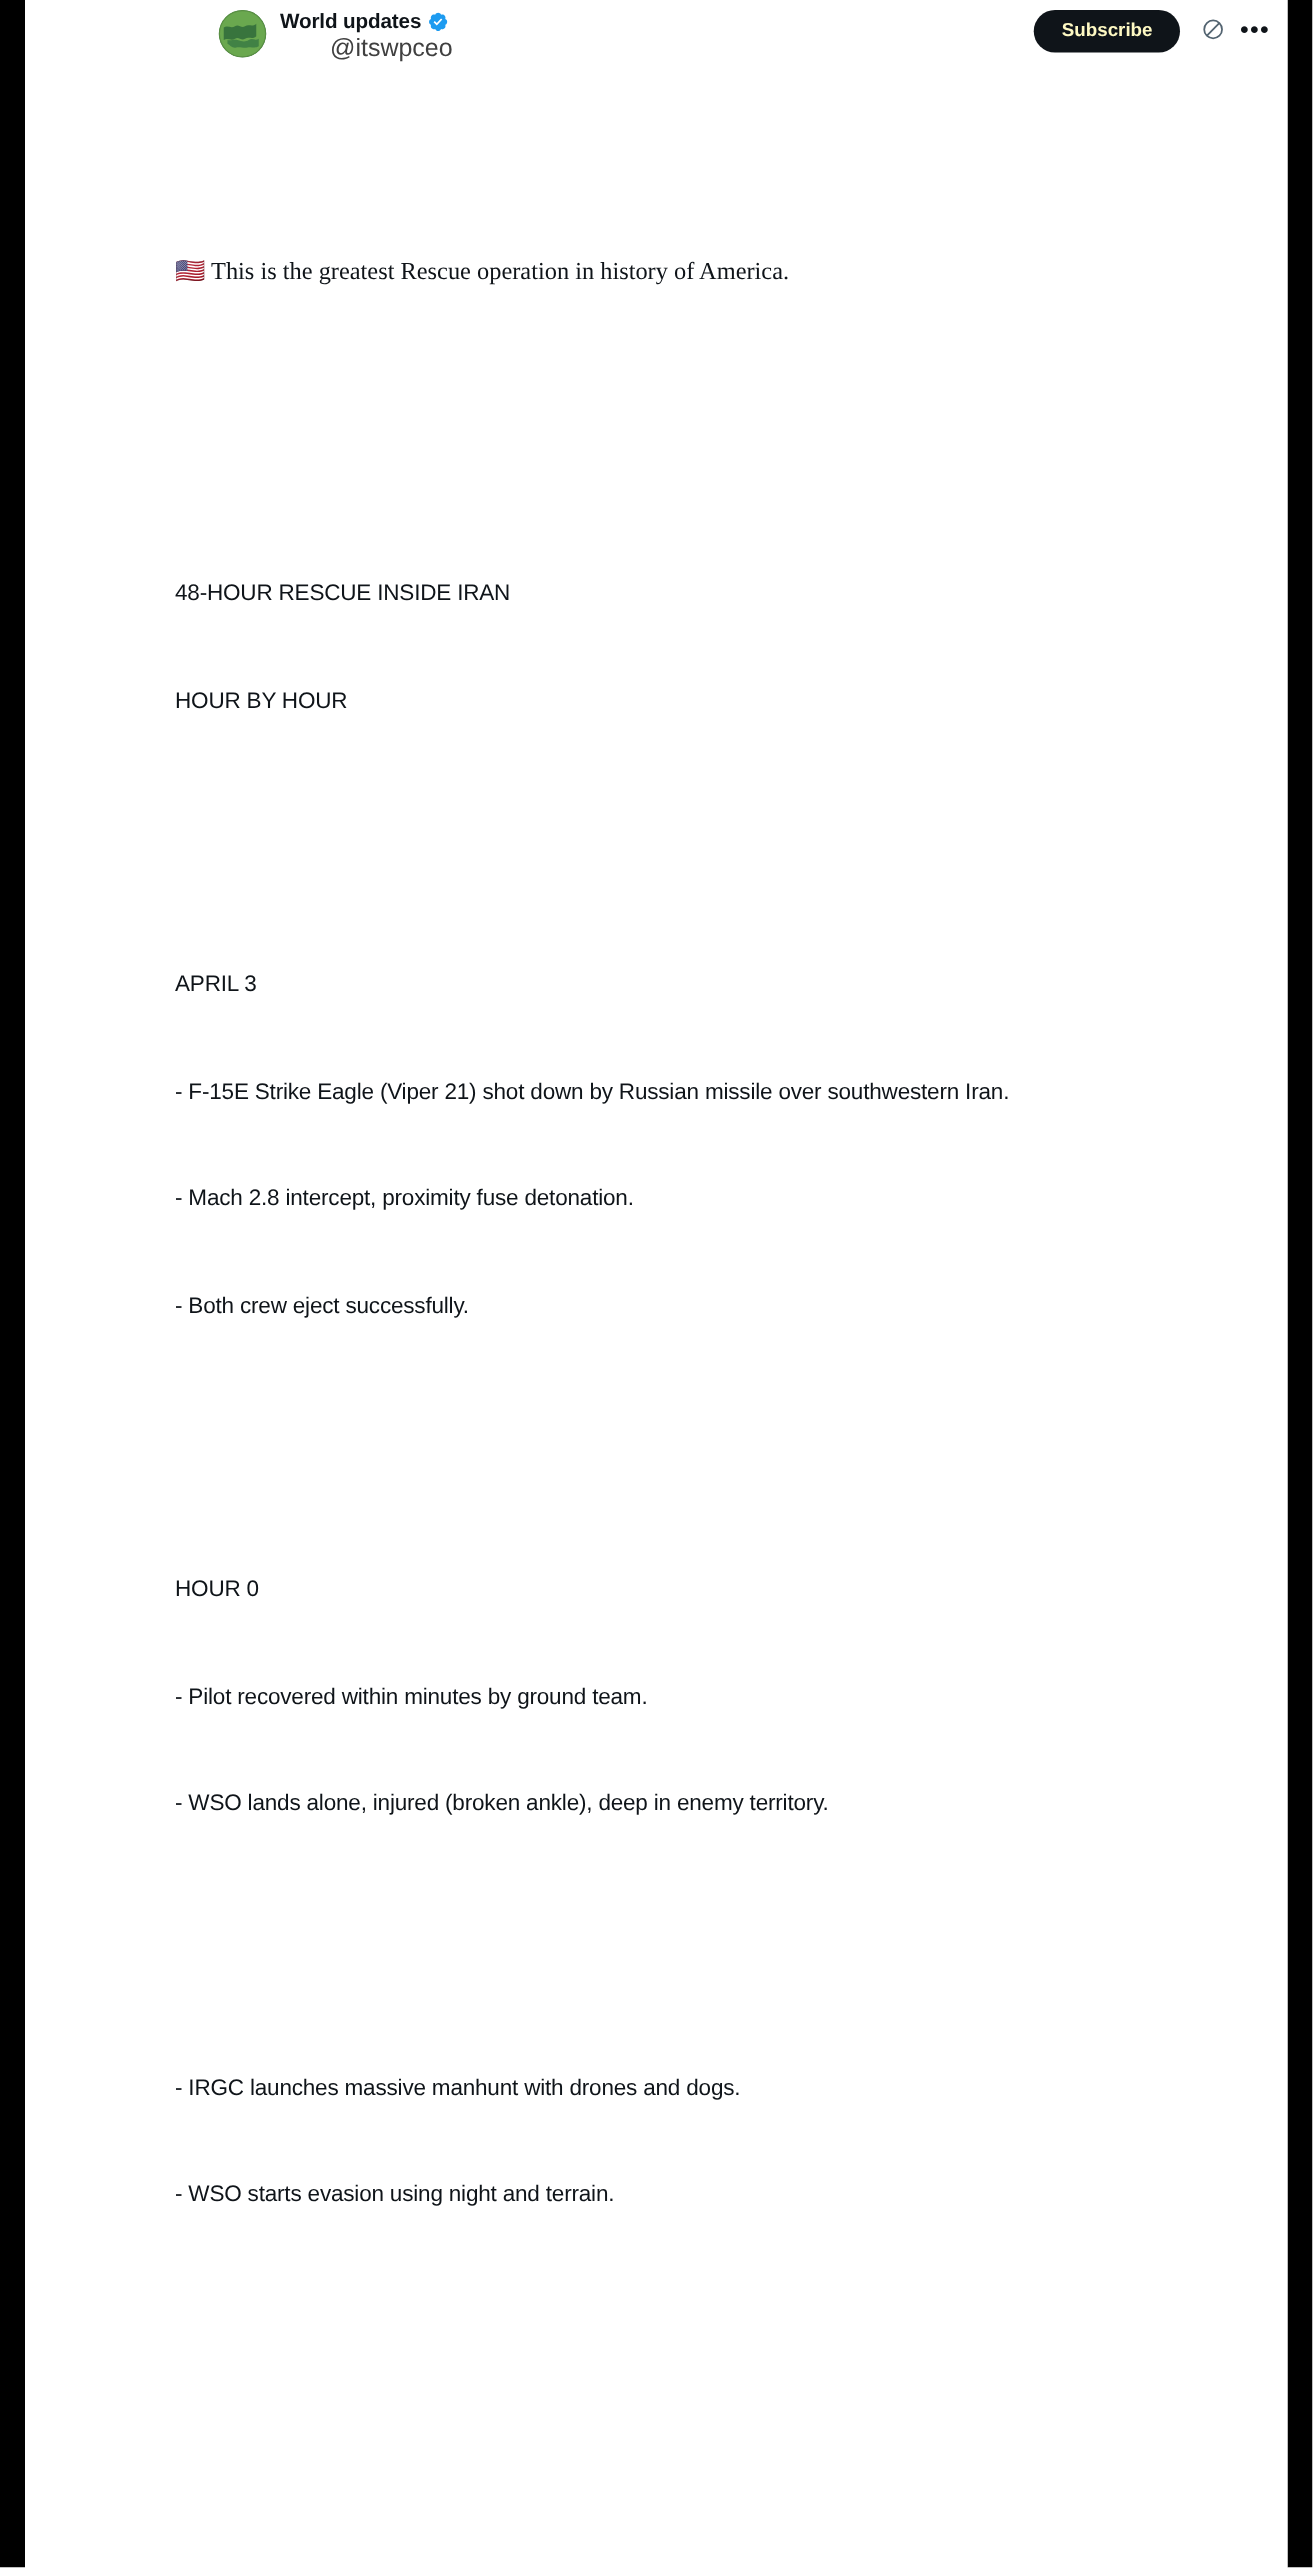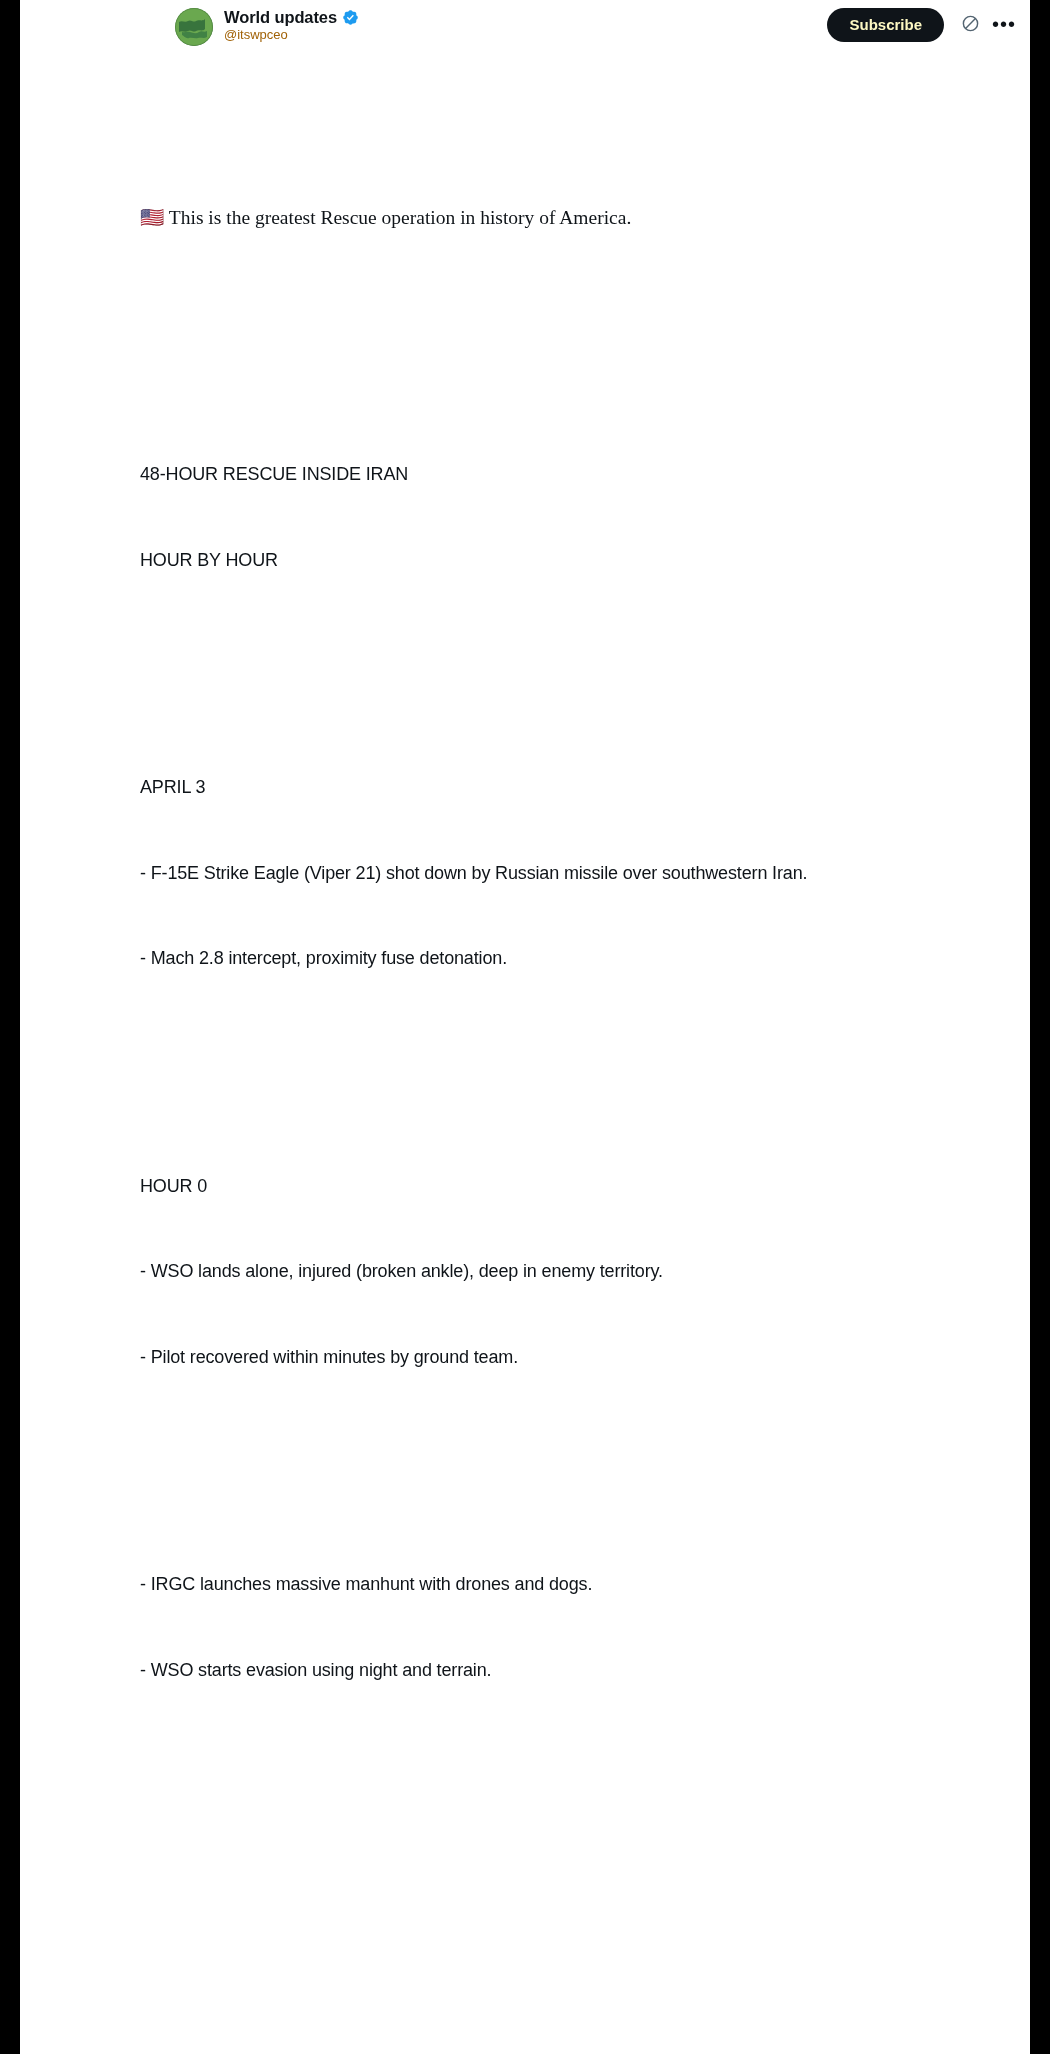--- a/index.html
+++ b/index.html
@@ -75,23 +75,24 @@
     font-weight: bold;
     color: #0f1419;
     letter-spacing: -0.1px;
   }
   .verified {
     width: 17px;
     height: 17px;
     display: inline-block;
   }
   .handle {
-    font-size: 13px;
-    color: #a16207;
+    font-size: 20px;
+    color: #404040;
     margin-top: 1px;
+    margin-left: 40px;
   }
   .subscribe-btn {
     position: absolute;
     right: 86px;
     top: 8px;
     background: #0f1419;
     color: #fef9c3;
     border: none;
     border-radius: 999px;
     font-size: 15px;
@@ -182,26 +183,27 @@
 
       <div class="sans-block">
         <div class="para">48-HOUR RESCUE INSIDE IRAN</div>
         <div class="para">HOUR BY HOUR</div>
         <div class="blank"></div>
 
         
         <div class="para">APRIL 3</div>
         <div class="para">- F-15E Strike Eagle (Viper 21) shot down by Russian missile over southwestern Iran.</div>
         <div class="para">- Mach 2.8 intercept, proximity fuse detonation.</div>
+        <div class="para">- Both crew eject successfully.</div>
         <div class="blank"></div>
 
         
         <div class="para">HOUR 0</div>
+        <div class="para">- Pilot recovered within minutes by ground team.</div>
         <div class="para">- WSO lands alone, injured (broken ankle), deep in enemy territory.</div>
-        <div class="para">- Pilot recovered within minutes by ground team.</div>
         <div class="blank"></div>
 
         
         <div class="para">- IRGC launches massive manhunt with drones and dogs.</div>
         <div class="para">- WSO starts evasion using night and terrain.</div>
         <div class="blank"></div>
 
         
         
         

